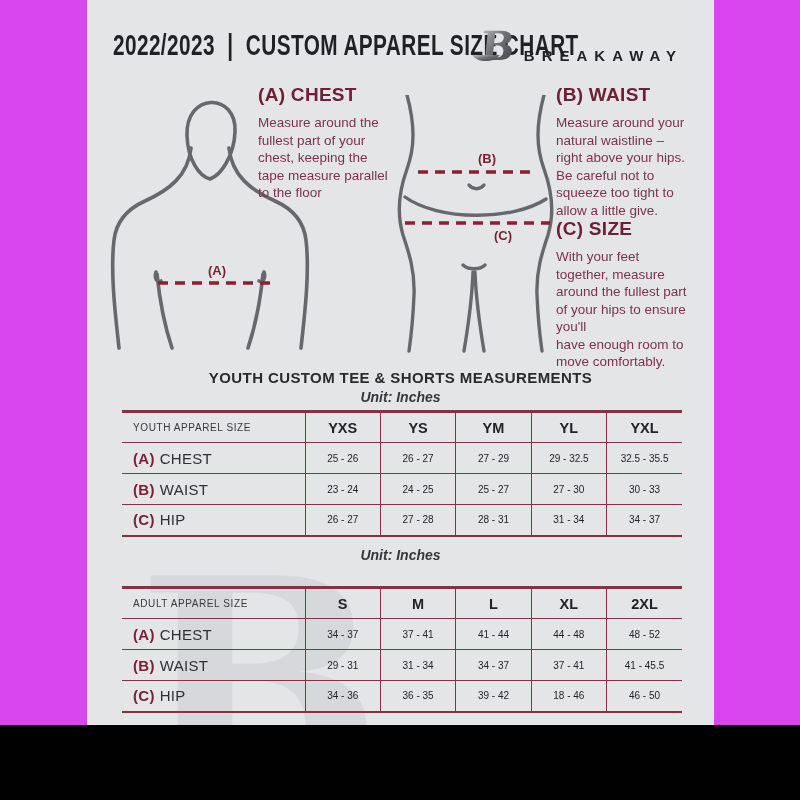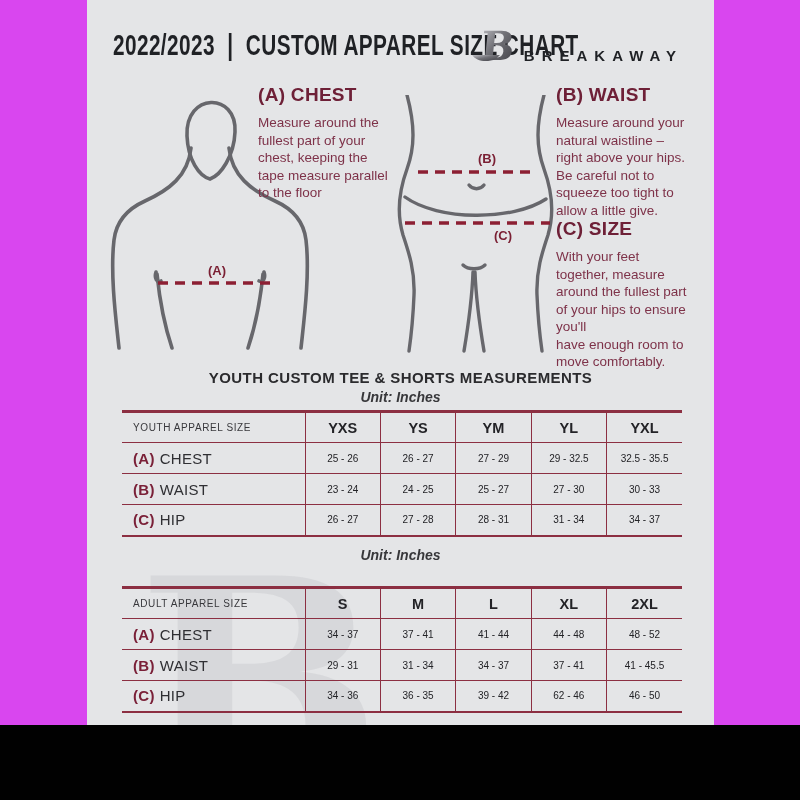--- a/index.html
+++ b/index.html
@@ -217,21 +217,21 @@
             <td class="val">31 - 34</td>
             <td class="val">34 - 37</td>
             <td class="val">37 - 41</td>
             <td class="val">41 - 45.5</td>
           </tr>
           <tr>
             <td class="row-label"><span class="prefix">(C)</span><span>HIP</span></td>
             <td class="val">34 - 36</td>
             <td class="val">36 - 35</td>
             <td class="val">39 - 42</td>
-            <td class="val">62 - 46</td>
+            <td class="val">18 - 46</td>
             <td class="val">46 - 50</td>
           </tr>
         </tbody>
     </table>
 
     <div class="footer-bar"></div>
   </div>
 </div>
 
 </body></html>

